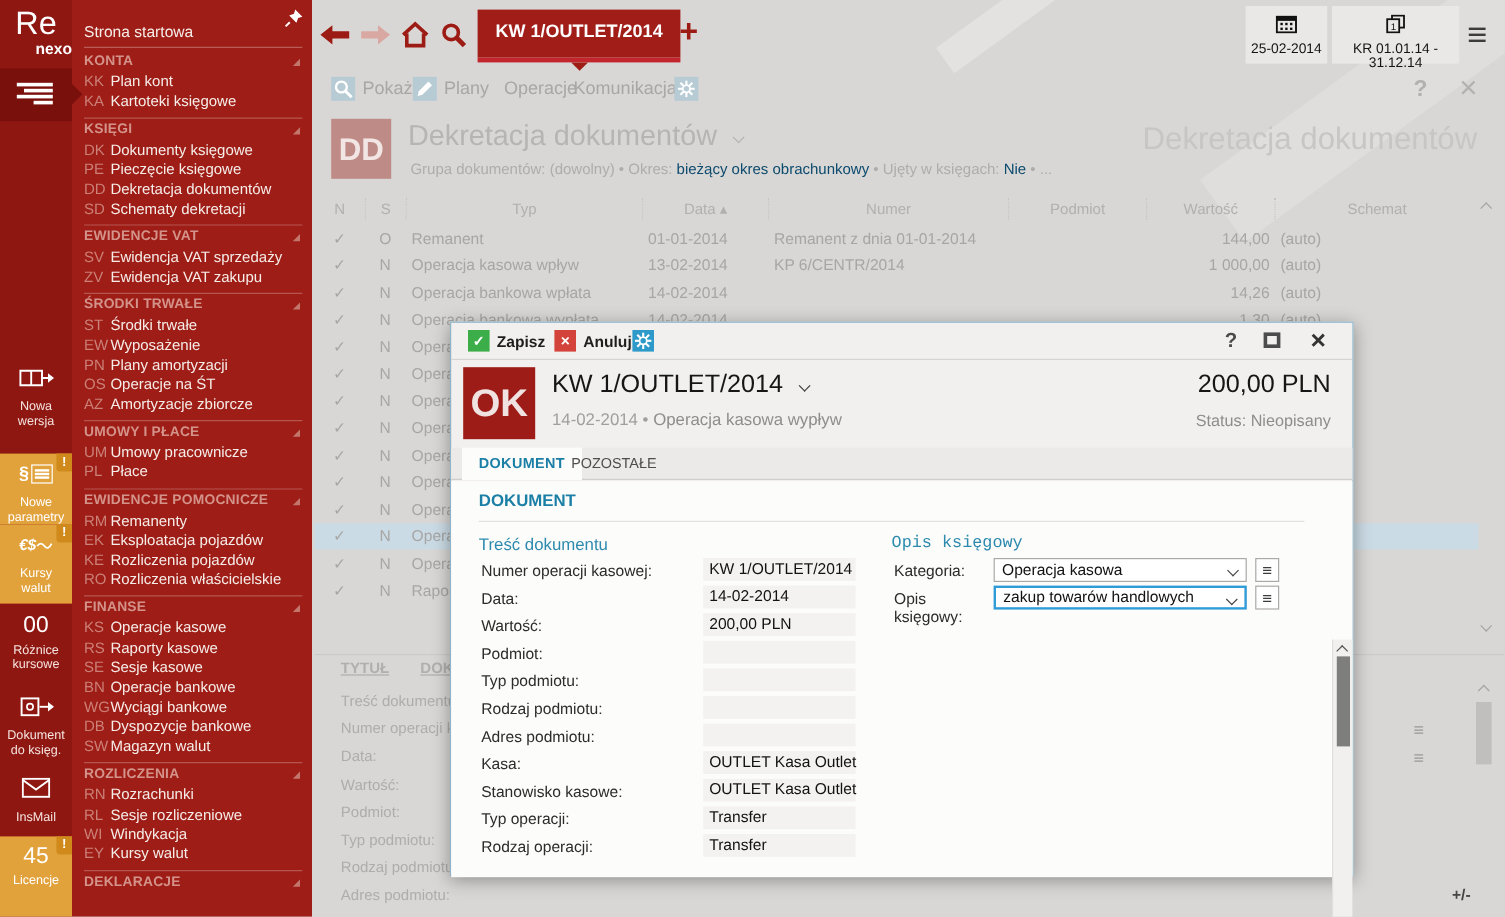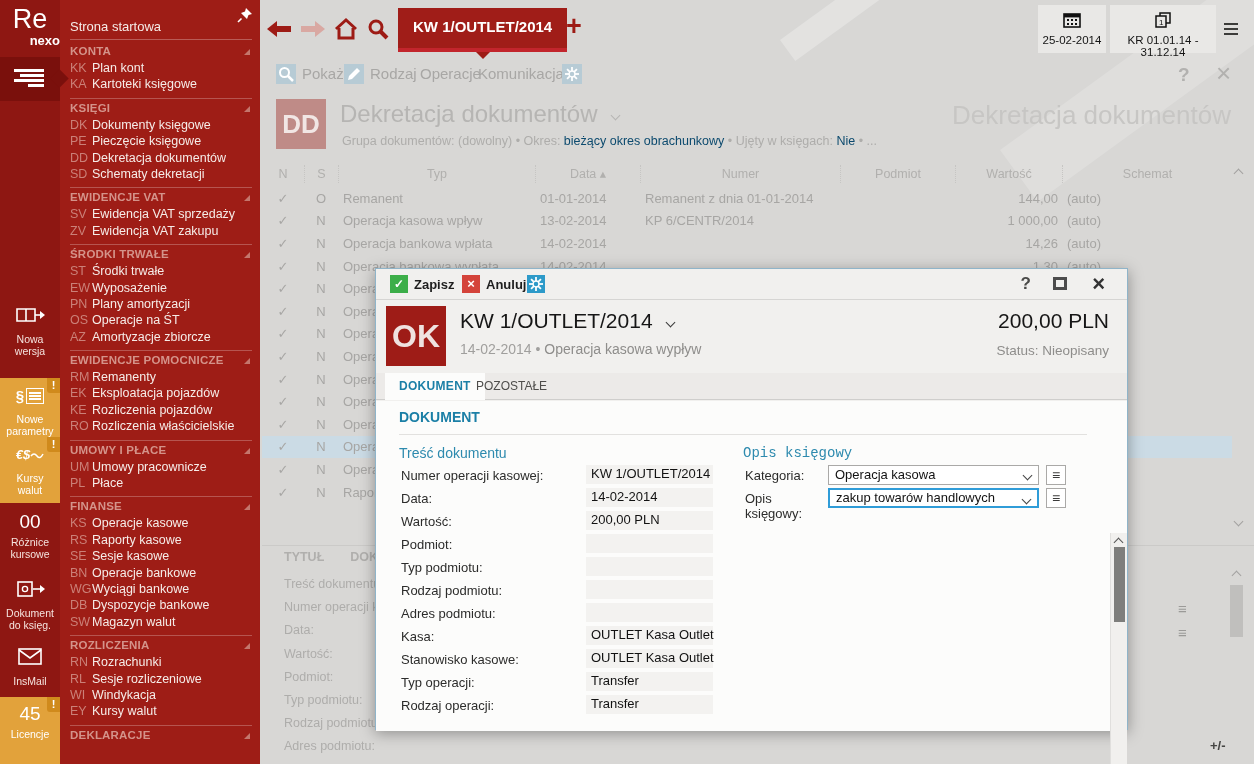--- a/index.html
+++ b/index.html
@@ -90,21 +90,21 @@
   .c-n,.c-s { text-align:center; }
   .c-typ { padding-left:5px; white-space:nowrap; overflow:hidden; }
   .c-data { padding-left:5px; }
   .c-numer { padding-left:5px; white-space:nowrap; }
   .c-wart { text-align:right; padding-right:4px; }
   .c-schem { padding-left:5px; }
   .scrollchv { position:absolute; color:#a3a2a0; z-index:1; cursor:pointer; }
 
   
   #detail-tabs { position:absolute; left:284px; top:550px; z-index:1; font-size:12.5px; color:#b0afad; font-weight:bold; }
-  #detail-tabs span { margin-right:26px; cursor:pointer; }
+  #detail-tabs span { margin-right:26px; cursor:pointer;text-decoration:underline; }
   #detail-labels { position:absolute; left:284px; top:577px; z-index:1; font-size:12.5px; color:#aeadab; }
   #detail-labels div { height:23.2px; white-space:nowrap; }
   #hline-detail { position:absolute; left:262px; top:545px; width:992px; height:1px; background:#cbcac8; z-index:1; }
   .bg-menu-ico { position:absolute; left:1178px; z-index:1; color:#9b9a98; font-size:15px; cursor:pointer; }
   #bg-scroll-thumb { position:absolute; left:1230px; top:585px; width:13px; height:52px; background:#c0bfbd; z-index:1; cursor:pointer; }
   #plusminus { position:absolute; left:1210px; top:738px; font-size:13px; font-weight:bold; color:#454543; z-index:1; }
 
   
   #modal { position:absolute; left:375px; top:268px; width:753px; height:462px; background:#f1f0ee; z-index:10;
            border:1px solid #8fb4c9; box-shadow:0 3px 14px rgba(0,0,0,.35); }
@@ -265,30 +265,30 @@
       </div>
       <div class="cat">
         <div class="cat-h">ŚRODKI TRWAŁE<span class="cat-tri"></span></div>
         <div class="mod-item"><span class="code">ST</span><span class="lbl">Środki trwałe</span></div>
         <div class="mod-item"><span class="code">EW</span><span class="lbl">Wyposażenie</span></div>
         <div class="mod-item"><span class="code">PN</span><span class="lbl">Plany amortyzacji</span></div>
         <div class="mod-item"><span class="code">OS</span><span class="lbl">Operacje na ŚT</span></div>
         <div class="mod-item"><span class="code">AZ</span><span class="lbl">Amortyzacje zbiorcze</span></div>
       </div>
       <div class="cat">
+        <div class="cat-h">UMOWY I PŁACE<span class="cat-tri"></span></div>
+        <div class="mod-item"><span class="code">UM</span><span class="lbl">Umowy pracownicze</span></div>
+        <div class="mod-item"><span class="code">PL</span><span class="lbl">Płace</span></div>
+      </div>
+      <div class="cat">
         <div class="cat-h">EWIDENCJE POMOCNICZE<span class="cat-tri"></span></div>
         <div class="mod-item"><span class="code">RM</span><span class="lbl">Remanenty</span></div>
         <div class="mod-item"><span class="code">EK</span><span class="lbl">Eksploatacja pojazdów</span></div>
         <div class="mod-item"><span class="code">KE</span><span class="lbl">Rozliczenia pojazdów</span></div>
         <div class="mod-item"><span class="code">RO</span><span class="lbl">Rozliczenia właścicielskie</span></div>
-      </div>
-      <div class="cat">
-        <div class="cat-h">UMOWY I PŁACE<span class="cat-tri"></span></div>
-        <div class="mod-item"><span class="code">UM</span><span class="lbl">Umowy pracownicze</span></div>
-        <div class="mod-item"><span class="code">PL</span><span class="lbl">Płace</span></div>
       </div>
       <div class="cat">
         <div class="cat-h">FINANSE<span class="cat-tri"></span></div>
         <div class="mod-item"><span class="code">KS</span><span class="lbl">Operacje kasowe</span></div>
         <div class="mod-item"><span class="code">RS</span><span class="lbl">Raporty kasowe</span></div>
         <div class="mod-item"><span class="code">SE</span><span class="lbl">Sesje kasowe</span></div>
         <div class="mod-item"><span class="code">BN</span><span class="lbl">Operacje bankowe</span></div>
         <div class="mod-item"><span class="code">WG</span><span class="lbl">Wyciągi bankowe</span></div>
         <div class="mod-item"><span class="code">DB</span><span class="lbl">Dyspozycje bankowe</span></div>
         <div class="mod-item"><span class="code">SW</span><span class="lbl">Magazyn walut</span></div>
@@ -362,21 +362,21 @@
     <circle cx="8.5" cy="8.5" r="4.5" fill="none" stroke="#fff" stroke-width="2"></circle>
       <path d="M12 12 L17 17" stroke="#fff" stroke-width="2.5"></path>
     </svg>
 </div>
 <span class="toollab" style="left:302px">Pokaż</span>
 <div class="toolbtn-box" style="left:344px;top:64px">
   <svg width="20" height="20" viewBox="0 0 20 20">
     <path d="M4 16 L5 12 L13 4 L16 7 L8 15 Z" fill="#fff"></path>
     </svg>
 </div>
-<span class="toollab" style="left:370px">Rodzaj</span>
+<span class="toollab" style="left:370px">Plany</span>
 <span class="toollab" style="left:420px">Operacje</span>
 <span class="toollab" style="left:478px">Komunikacja</span>
 <div class="toolbtn-box" style="left:562px;top:64px" id="bg-gearbox">
     <div style="margin:1px 0 0 3px"><svg width="14" height="14" viewBox="0 0 16 16" style="margin-top:2px">
         <g fill="#fff">
           <rect x="7" y="0" width="2" height="16" transform="rotate(0 8 8)"></rect>
           <rect x="7" y="0" width="2" height="16" transform="rotate(45 8 8)"></rect>
           <rect x="7" y="0" width="2" height="16" transform="rotate(90 8 8)"></rect>
           <rect x="7" y="0" width="2" height="16" transform="rotate(135 8 8)"></rect>
         </g>

